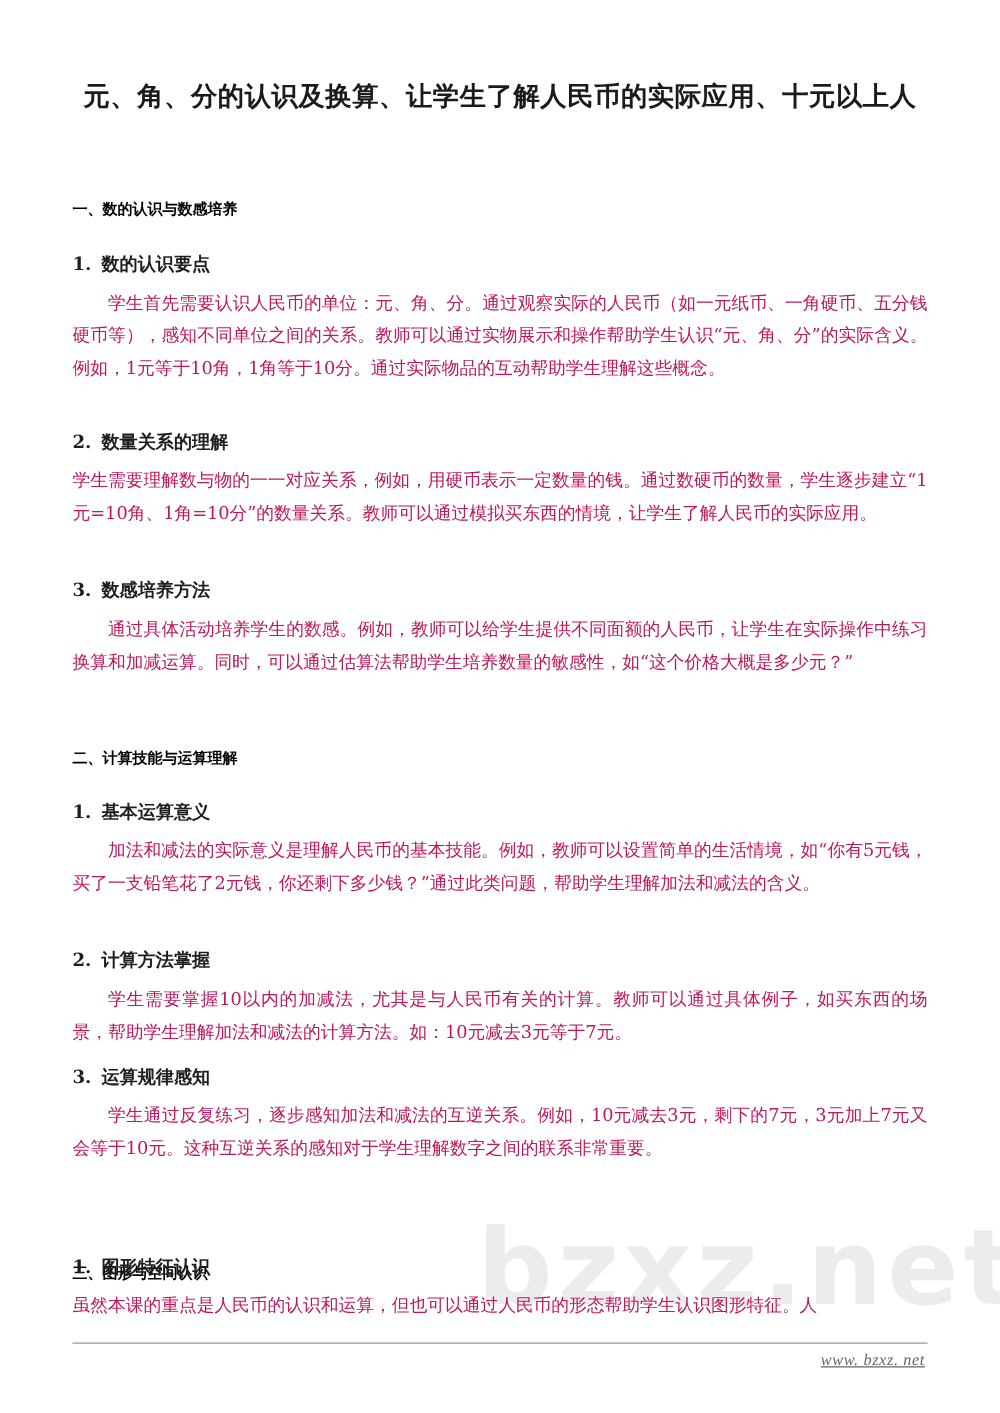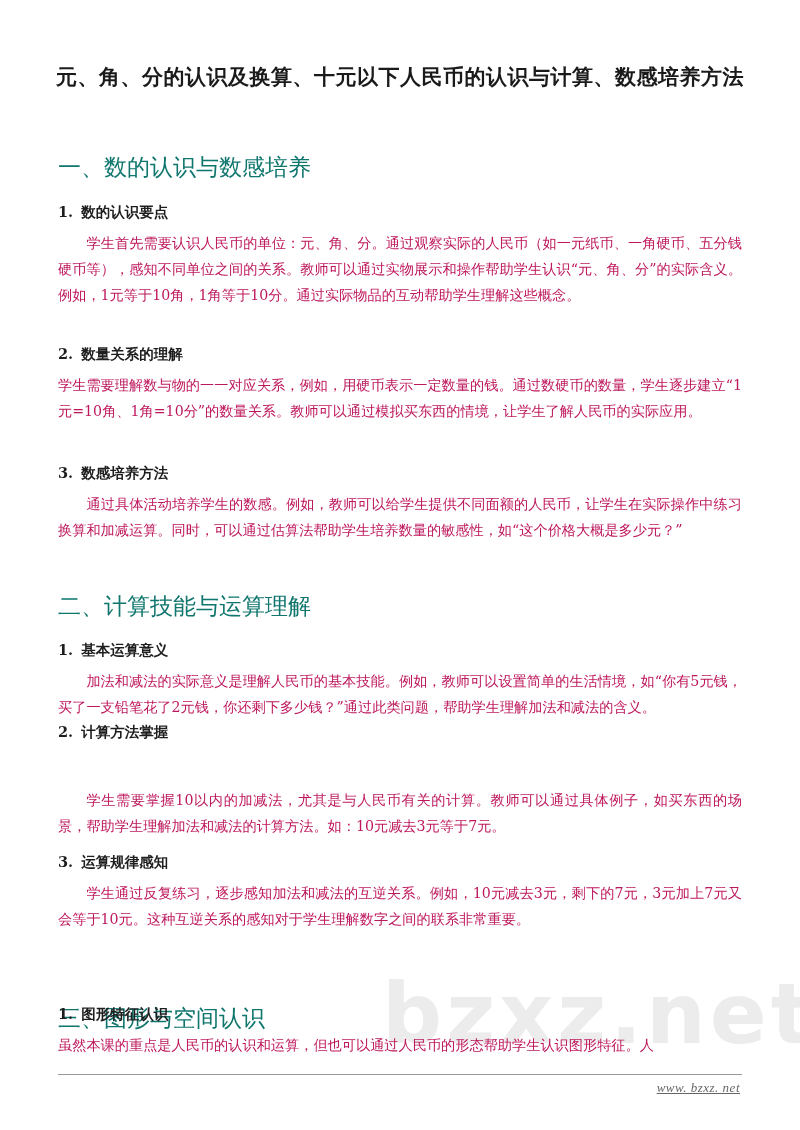--- a/index.html
+++ b/index.html
@@ -31,23 +31,23 @@
       font-weight: bold;
       font-size: 21px;
       line-height: 30px;
       color: #1a1a1a;
       letter-spacing: 0.5px;
     }
     .section-heading {
       position: absolute;
       left: 0;
       font-family: "DejaVu Sans", "Liberation Sans", sans-serif;
-      font-size: 23px;
-      font-weight: normal;
-      color: #0f766e;
+      font-size: 12px;
+      font-weight: bold;
+      color: #000000;
       line-height: 24px;
       white-space: nowrap;
     }
     .sub-heading {
       position: absolute;
       left: 0;
       font-family: "DejaVu Sans", "Liberation Sans", sans-serif;
       font-size: 14.5px;
       font-weight: bold;
       color: #1e1e1e;
@@ -107,21 +107,21 @@
     }
   </style>
 </head>
 <body>
 
 <div class="watermark">bzxz.net</div>
 
 <div class="page content">
 
   <h1 class="doc-title">
-    <div>元、角、分的认识及换算、十元以下人民币的认识与计算、数感培养方法</div>
+    <div>元、角、分的认识及换算、让学生了解人民币的实际应用、十元以上人</div>
   </h1>
 
   <h2 class="section-heading" style="top:155px;">一、数的认识与数感培养</h2>
 
   <h3 class="sub-heading" style="top:202px;">
     <span class="num">1.</span><span>数的认识要点</span>
   </h3>
   <p class="para indent" style="top:230px;">学生首先需要认识人民币的单位：元、角、分。通过观察实际的人民币（如一元纸币、一角硬币、五分钱硬币等），感知不同单位之间的关系。教师可以通过实物展示和操作帮助学生认识“元、角、分”的实际含义。例如，1元等于10角，1角等于10分。通过实际物品的互动帮助学生理解这些概念。</p>
 
   <h3 class="sub-heading" style="top:344px;">
@@ -134,21 +134,21 @@
   </h3>
   <p class="para indent" style="top:491px;">通过具体活动培养学生的数感。例如，教师可以给学生提供不同面额的人民币，让学生在实际操作中练习换算和加减运算。同时，可以通过估算法帮助学生培养数量的敏感性，如“这个价格大概是多少元？”</p>
 
   <h2 class="section-heading" style="top:594px;">二、计算技能与运算理解</h2>
 
   <h3 class="sub-heading" style="top:640px;">
     <span class="num">1.</span><span>基本运算意义</span>
   </h3>
   <p class="para indent" style="top:668px;">加法和减法的实际意义是理解人民币的基本技能。例如，教师可以设置简单的生活情境，如“你有5元钱，买了一支铅笔花了2元钱，你还剩下多少钱？”通过此类问题，帮助学生理解加法和减法的含义。</p>
 
-  <h3 class="sub-heading" style="top:722px;">
+  <h3 class="sub-heading" style="top:759px;">
     <span class="num">2.</span><span>计算方法掌握</span>
   </h3>
   <p class="para indent" style="top:787px;">学生需要掌握10以内的加减法，尤其是与人民币有关的计算。教师可以通过具体例子，如买东西的场景，帮助学生理解加法和减法的计算方法。如：10元减去3元等于7元。</p>
 
   <h3 class="sub-heading" style="top:852px;">
     <span class="num">3.</span><span>运算规律感知</span>
   </h3>
   <p class="para indent" style="top:880px;">学生通过反复练习，逐步感知加法和减法的互逆关系。例如，10元减去3元，剩下的7元，3元加上7元又会等于10元。这种互逆关系的感知对于学生理解数字之间的联系非常重要。</p>
 
   <h2 class="section-heading" style="top:958px;margin-top:48px;">三、图形与空间认识</h2>

